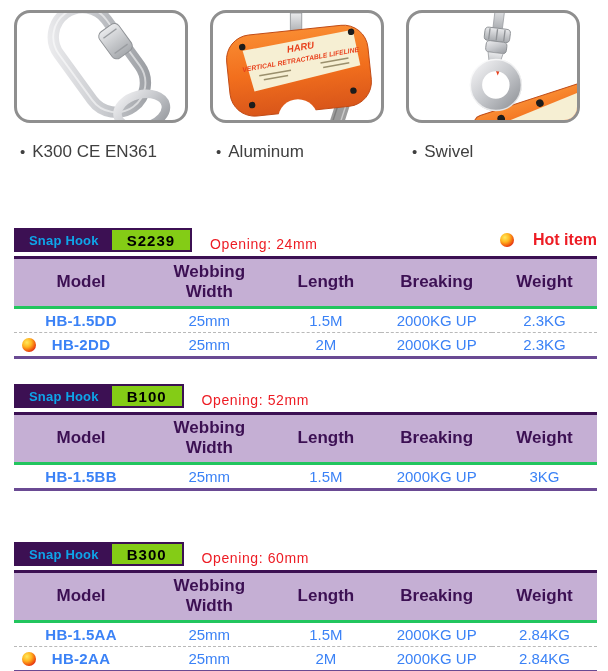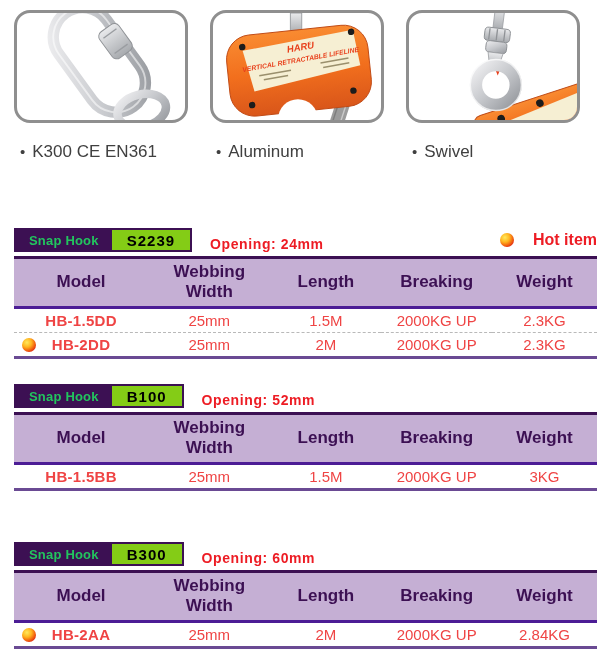--- a/index.html
+++ b/index.html
@@ -12,38 +12,38 @@
     border:3px solid #8f8f8f; border-radius:16px; background:#fff; overflow:hidden; }
   .photo-card svg { display:block; width:100%; height:100%; }
   .caption { position:absolute; top:142px; width:186px; padding-left:6px;
     font-size:17px; color:#404040; white-space:nowrap; }
   .caption .bullet { font-size:15px; margin-right:7px; }
 
   
   .spec-block { position:absolute; left:14px; width:583px; }
   .spec-header { display:flex; align-items:center; height:26px; }
   .badge { display:inline-flex; align-items:stretch; border:2px solid #3c1053; height:24px; }
-  .badge-cat { background:#3c1053; color:#22c55e; font-size:13px; font-weight:bold;
+  .badge-cat { background:#3c1053; color:#0ea5e9; font-size:13px; font-weight:bold;
     display:flex; align-items:center; padding:0 13px; letter-spacing:.2px; white-space:nowrap; }
   .badge-code { background:#84cc16; color:#000; font-size:15px; font-weight:bold;
     display:flex; align-items:center; padding:0 15px; letter-spacing:1px; }
-  .opening { color:#ed1c24; font-size:14px; font-weight:bold; letter-spacing:.6px;
+  .opening { color:#ed1c24; font-size:14px; font-weight:normal; letter-spacing:.6px;
     margin-left:18px; margin-top:8px; }
   .hot-legend { margin-left:auto; display:flex; align-items:center; gap:19px;
     color:#ed1c24; font-size:16px; font-weight:bold; }
   .hot-ball { width:14px; height:14px; border-radius:50%; flex:0 0 auto;
     background:radial-gradient(circle at 35% 32%, #ffe95e 0%, #ffb520 35%, #f2600f 62%, #d71318 85%, #b40d12 100%); }
 
   table.spec { width:583px; border-collapse:collapse; table-layout:fixed; margin-top:3px; }
   table.spec col.c1{width:23%} table.spec col.c2{width:21%}
   table.spec col.c3{width:19%} table.spec col.c4{width:19%} table.spec col.c5{width:18%}
   table.spec thead tr { background:#c5afd4; }
-  table.spec thead { border-top:3px solid #3c1053; border-bottom:3px solid #4c1d95; }
+  table.spec thead { border-top:3px solid #3c1053; border-bottom:3px solid #22c55e; }
   table.spec th { color:#3c1053; font-size:17px; font-weight:bold; padding:3px 0 4px; text-align:center; }
-  table.spec td { text-align:center; font-size:15px; color:#ef4444; padding:3px 0; height:23px; }
+  table.spec td { text-align:center; font-size:15px; color:#3b82f6; padding:3px 0; height:23px; }
   table.spec td.model { font-weight:bold; font-size:15px; letter-spacing:.3px; position:relative; }
   table.spec tr.r1 td { border-bottom:1px dashed #b9b9b9; }
   table.spec tbody { border-bottom:3px solid #6a4a93; }
   td .row-ball { position:absolute; left:8px; top:50%; margin-top:-7px; }
 </style>
 </head>
 <body>
 
 <div id="page">
 
@@ -244,20 +244,27 @@
       <thead>
           <tr>
         <th>Model</th>
         <th>Webbing Width</th>
         <th>Length</th>
         <th>Breaking</th>
         <th>Weight</th>
       </tr>
         </thead>
       <tbody>
+        <tr class="r1">
+          <td class="model"><span>HB-1.5AA</span></td>
+          <td>25mm</td>
+          <td>1.5M</td>
+          <td>2000KG UP</td>
+          <td>2.84KG</td>
+        </tr>
         <tr>
           <td class="model"><span class="hot-ball row-ball"></span><span>HB-2AA</span></td>
           <td>25mm</td>
           <td>2M</td>
           <td>2000KG UP</td>
           <td>2.84KG</td>
         </tr>
       </tbody>
     </table>
   </div>

